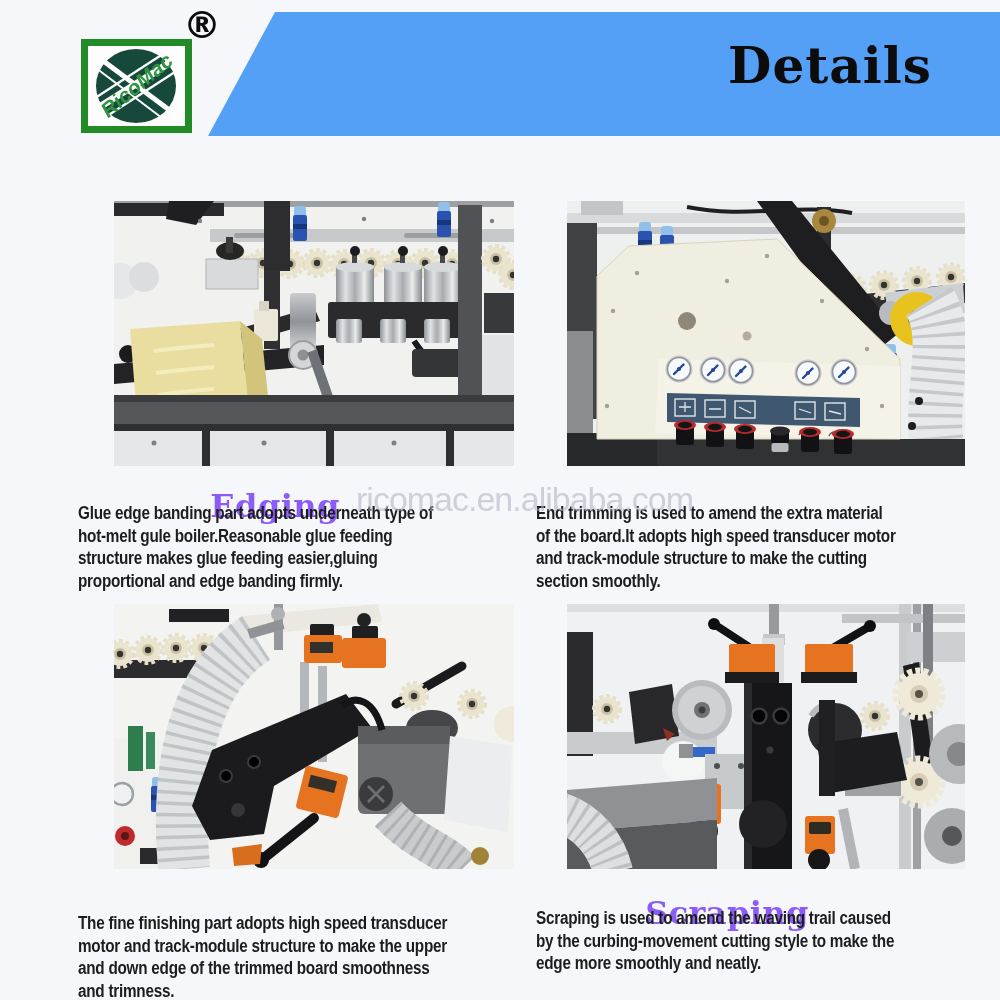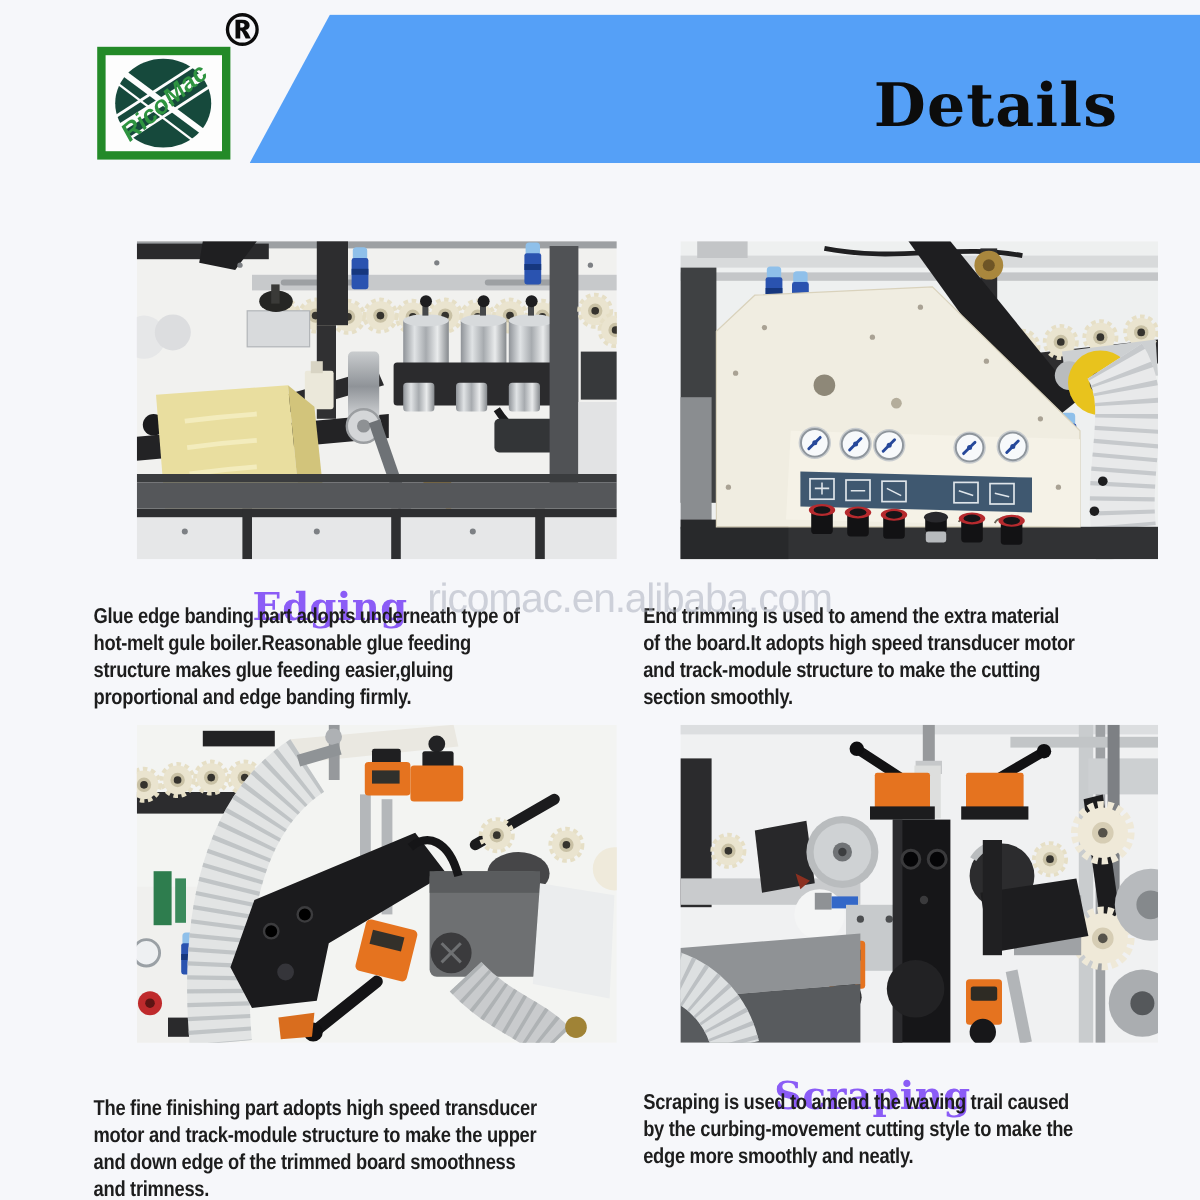--- a/index.html
+++ b/index.html
@@ -5,21 +5,21 @@
   html,body{margin:0;padding:0;background:#e9ebee;}
   .canvas{position:relative;width:1000px;height:1000px;background:#f6f7fa;overflow:hidden;
           font-family:"Liberation Sans",sans-serif;}
   
   .logo-box{position:absolute;left:81px;top:39px;width:97px;height:80px;background:#fdfdfd;
             border:7px solid #238a28;}
   .reg-mark{position:absolute;left:183px;top:6px;font-size:38px;font-weight:700;color:#0b0b0b;
             font-family:"DejaVu Sans",sans-serif;line-height:1;}
   .banner{position:absolute;left:205px;top:12px;width:795px;height:124px;background:#55a0f7;
           clip-path:polygon(3px 100%,70px 0,100% 0,100% 100%);}
-  .banner-title{position:absolute;left:505px;top:48px;width:240px;text-align:center;
+  .banner-title{position:absolute;left:505px;top:26px;width:240px;text-align:center;
           font-family:"DejaVu Serif",serif;font-weight:800;font-size:50px;letter-spacing:1px;
           color:#0c0c0c;line-height:1.1;}
   
   .watermark{position:absolute;left:356px;top:480px;z-index:6;font-size:34px;letter-spacing:-1px;
           color:rgba(171,177,189,0.55);white-space:nowrap;}
   
   .photo{position:absolute;z-index:1;}
   .photo svg{display:block;}
   .photo1{left:74px;top:185px;width:400px;height:265px;}
   .photo2{left:527px;top:185px;width:398px;height:265px;}

